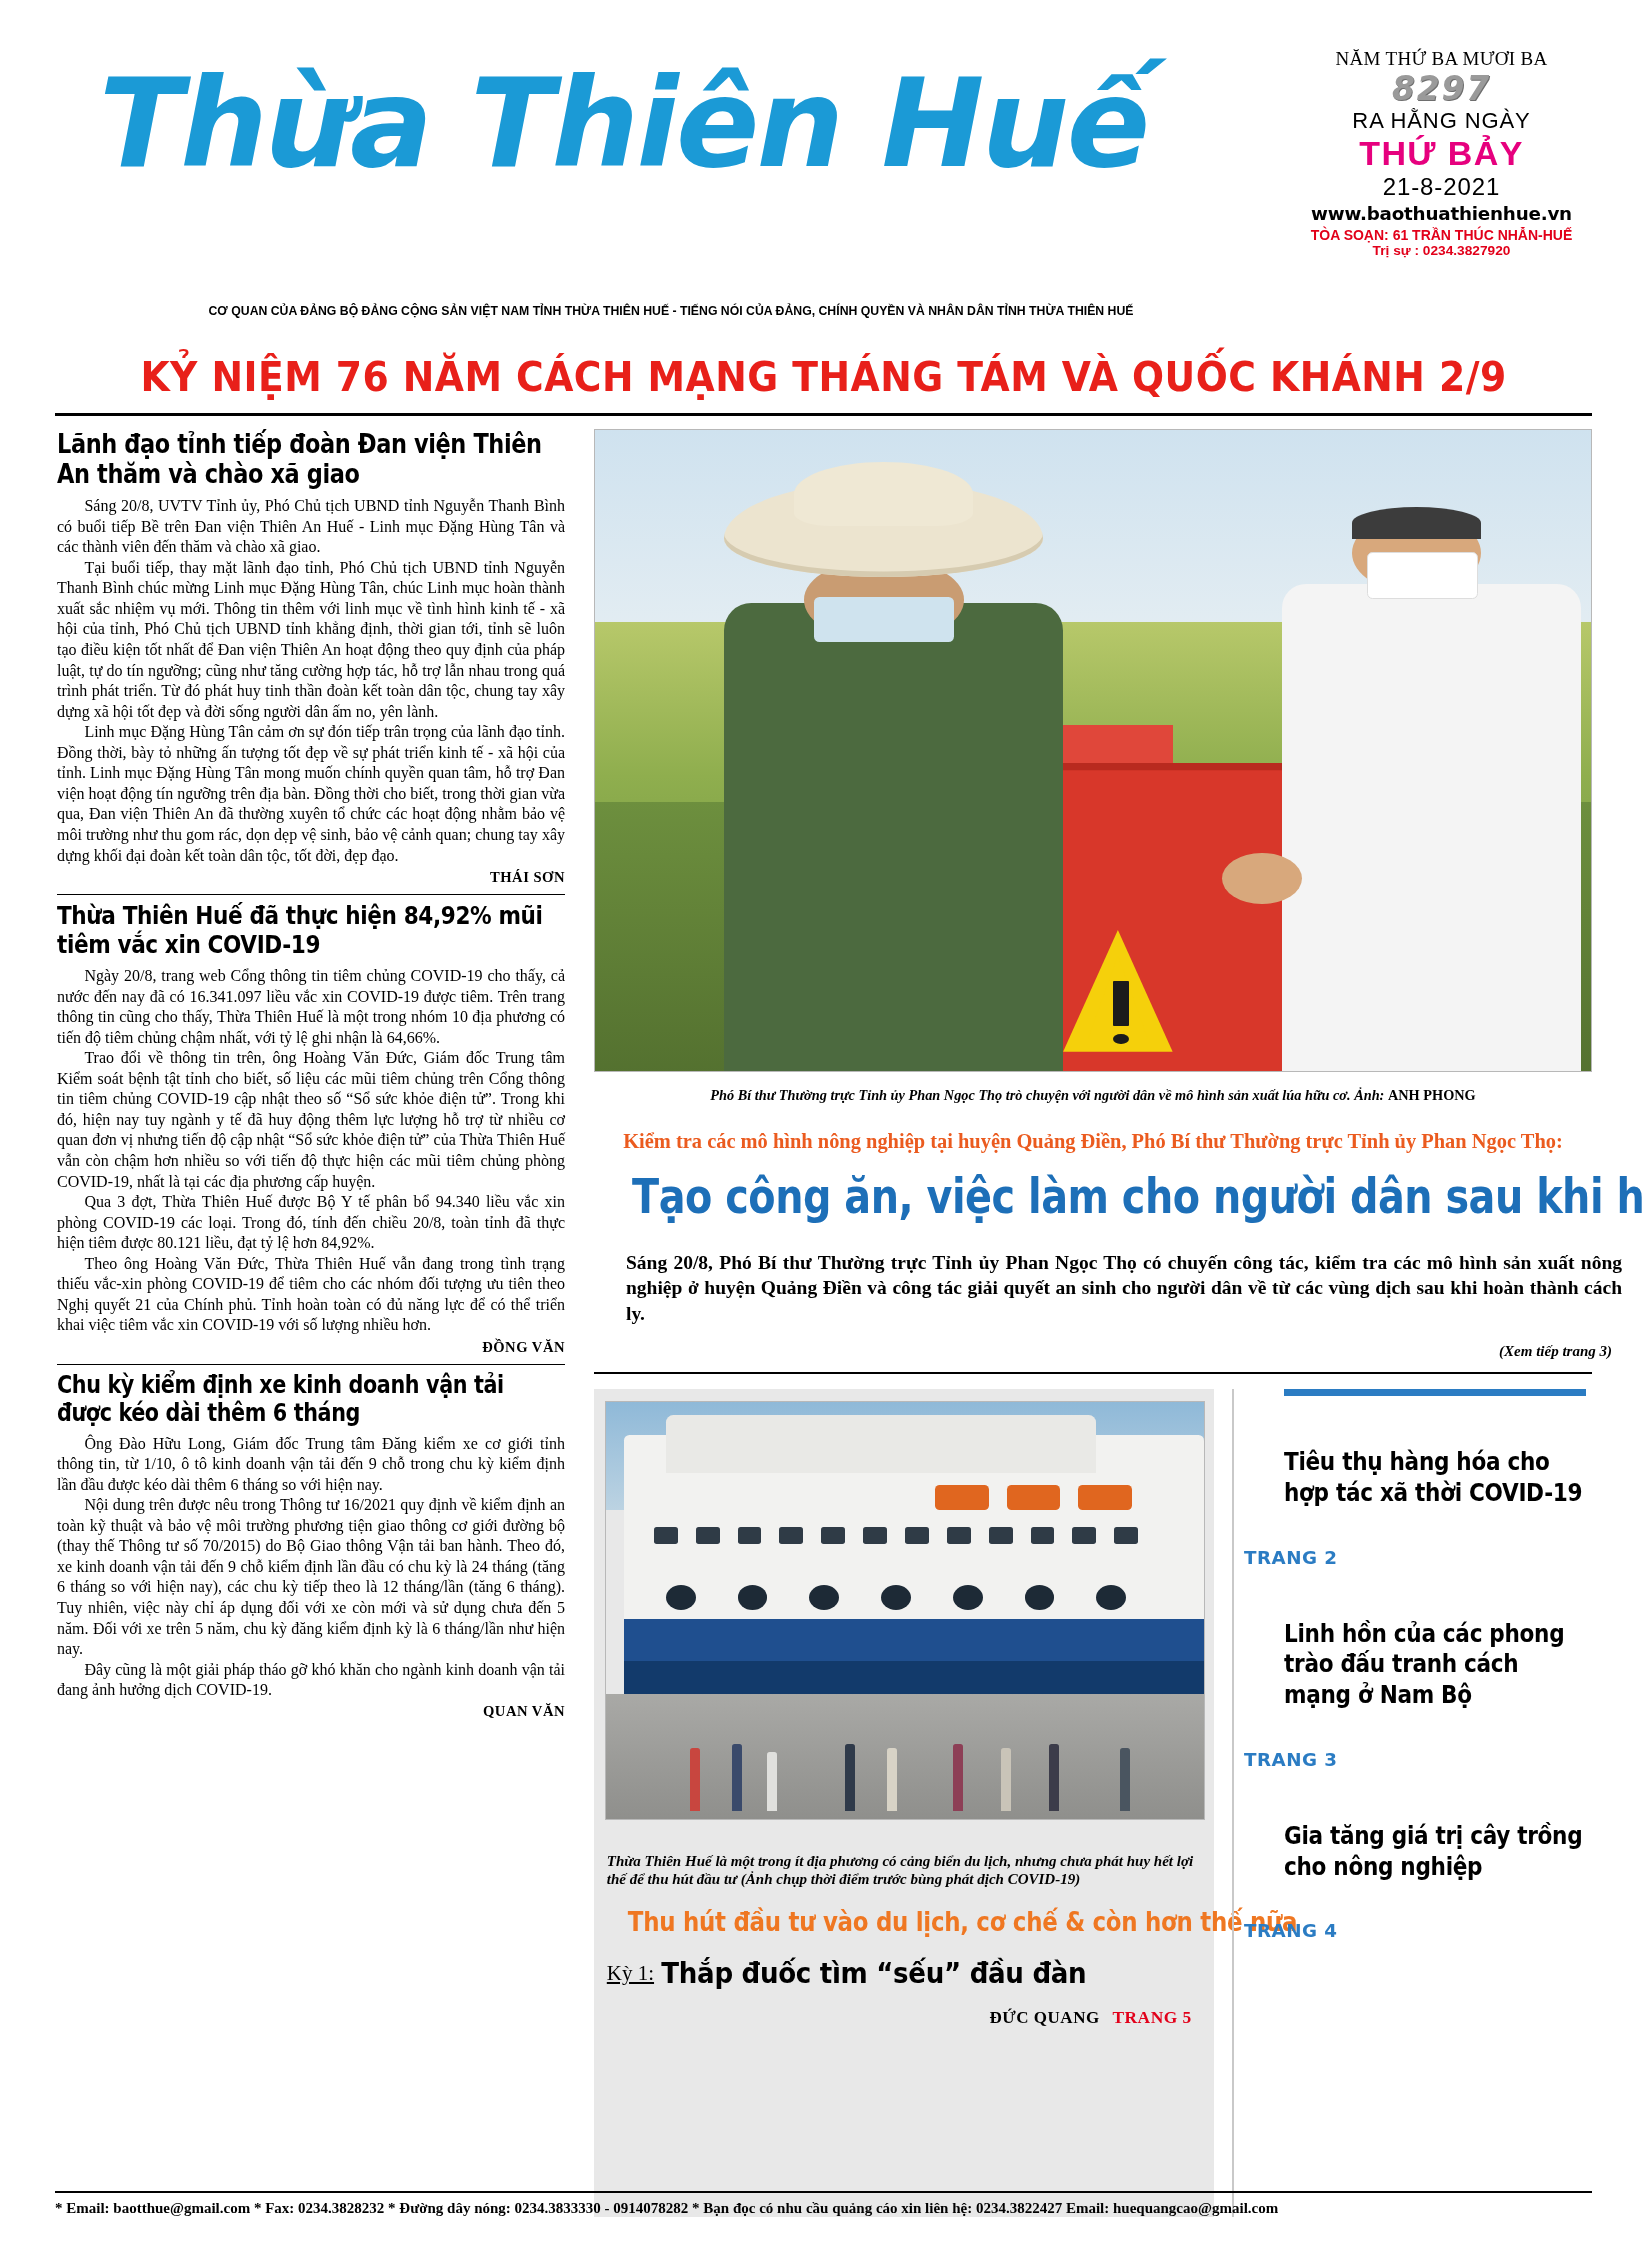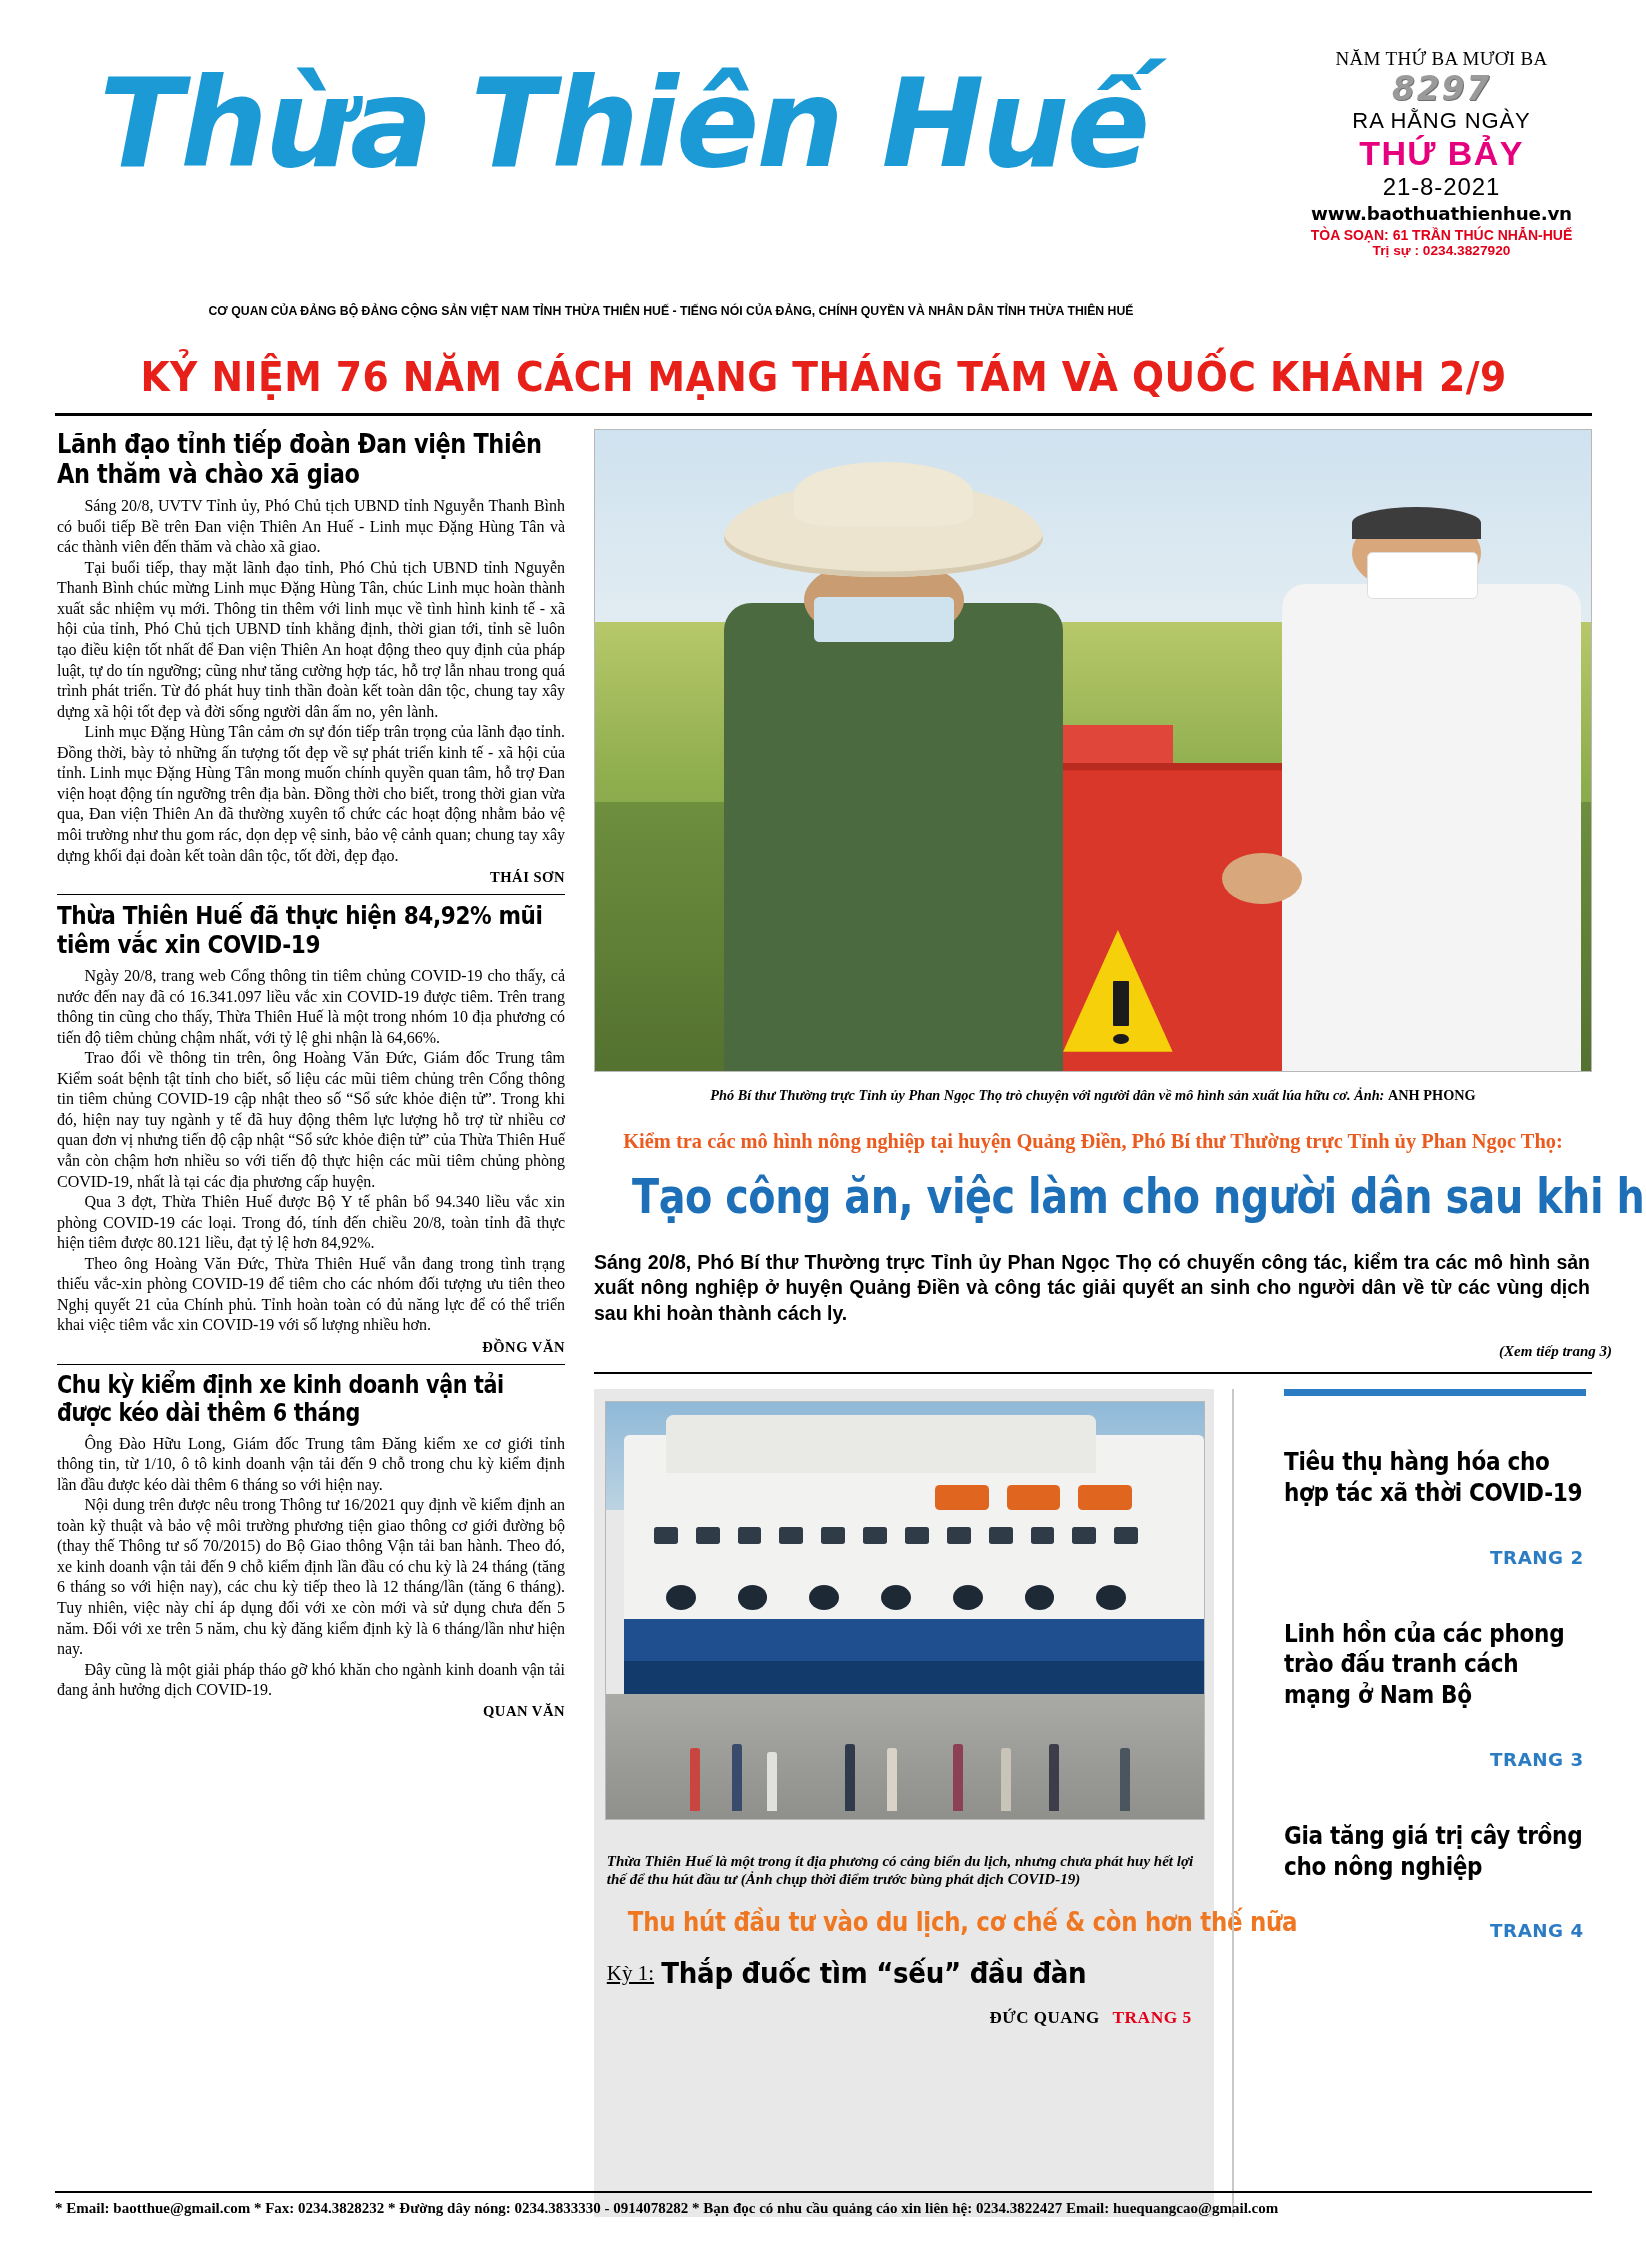--- a/index.html
+++ b/index.html
@@ -56,22 +56,22 @@
     font-family:"Liberation Serif",serif;font-style:italic;font-weight:bold;font-size:14.3px;white-space:nowrap;}
   .mp-cap b{font-style:normal;}
 
   .kicker{position:absolute;left:594px;top:1129px;width:998px;text-align:center;
     font-family:"Liberation Serif",serif;font-weight:bold;font-size:21.5px;color:#eb5b1f;
     transform:scaleX(.95);transform-origin:center top;white-space:nowrap;}
   .mainhead{position:absolute;left:592px;top:1168px;width:1001px;text-align:center;
     font-family:"DejaVu Sans Condensed","DejaVu Sans",sans-serif;font-weight:bold;
     font-size:48px;color:#1d6fb8;letter-spacing:-0.5px;
     transform:scaleX(.92);transform-origin:center top;white-space:nowrap;}
-  .stand{position:absolute;left:594px;top:1250px;width:996px;
-    font-family:Liberation Sans, sans-serif;font-weight:bold;font-size:19.5px;line-height:1.3;text-align:justify;}
+  .stand{position:absolute;left:626px;top:1250px;width:996px;
+    font-family:Liberation Serif, serif;font-weight:bold;font-size:19.5px;line-height:1.3;text-align:justify;}
   .jump{position:absolute;left:616px;top:1343px;width:996px;text-align:right;
     font-family:"Liberation Serif",serif;font-style:italic;font-weight:bold;font-size:15px;}
   .midrule{position:absolute;left:594px;top:1372px;width:998px;height:1.8px;background:#000;}
 
   
   .botbox{position:absolute;left:594px;top:1389px;width:620px;height:828px;background:#e8e8e8;}
   .botphoto{position:absolute;left:11px;top:12px;width:598px;height:417px;overflow:hidden;border:0.9px solid #b8b8b8;}
   .bot-cap{position:absolute;left:12.8px;top:463px;width:596px;
     font-family:"Liberation Serif",serif;font-weight:bold;font-style:italic;font-size:15px;line-height:1.21;}
   .bot-orange{position:absolute;left:12.8px;top:517px;width:596px;text-align:center;
@@ -86,21 +86,21 @@
   .bc-page{font-family:"Liberation Serif",serif;font-weight:bold;font-size:17.4px;color:#e2001a;letter-spacing:0.5px;margin-left:12.8px;}
 
   
   .side{position:absolute;left:1244px;top:1389px;width:347px;}
   .side-vrule{position:absolute;left:1232px;top:1389px;width:1.8px;height:828px;background:#c9c9c9;}
   .side-bluebar{width:302px;height:7.3px;background:#2b7cc3;margin-left:40px;}
   .teaser{position:relative;margin-top:51px;}
   .teaser-h{font-family:"DejaVu Sans Condensed","DejaVu Sans",sans-serif;font-weight:bold;
     font-size:24px;line-height:1.28;color:#000;letter-spacing:-0.3px;padding-left:40px;}
   .teaser-pg{font-family:"DejaVu Sans",sans-serif;font-weight:bold;font-size:18.3px;
-    color:#2b7cc3;text-align:right;letter-spacing:0.5px;margin-top:38px;padding-right:7.3px;}
+    color:#2b7cc3;text-align:left;letter-spacing:0.5px;margin-top:38px;padding-right:7.3px;}
 
   
   .footrule{position:absolute;left:55px;top:2191px;width:1537px;height:1.8px;background:#000;}
   .footer{position:absolute;left:55px;top:2200px;width:1537px;text-align:left;
     font-family:"Liberation Serif",serif;font-weight:bold;font-size:15px;white-space:nowrap;}
 
   
   .ph{position:absolute;inset:0;}
   .sky{position:absolute;left:0;top:0;width:100%;height:38%;
     background:linear-gradient(#cfe2ef,#e7eff3);}

